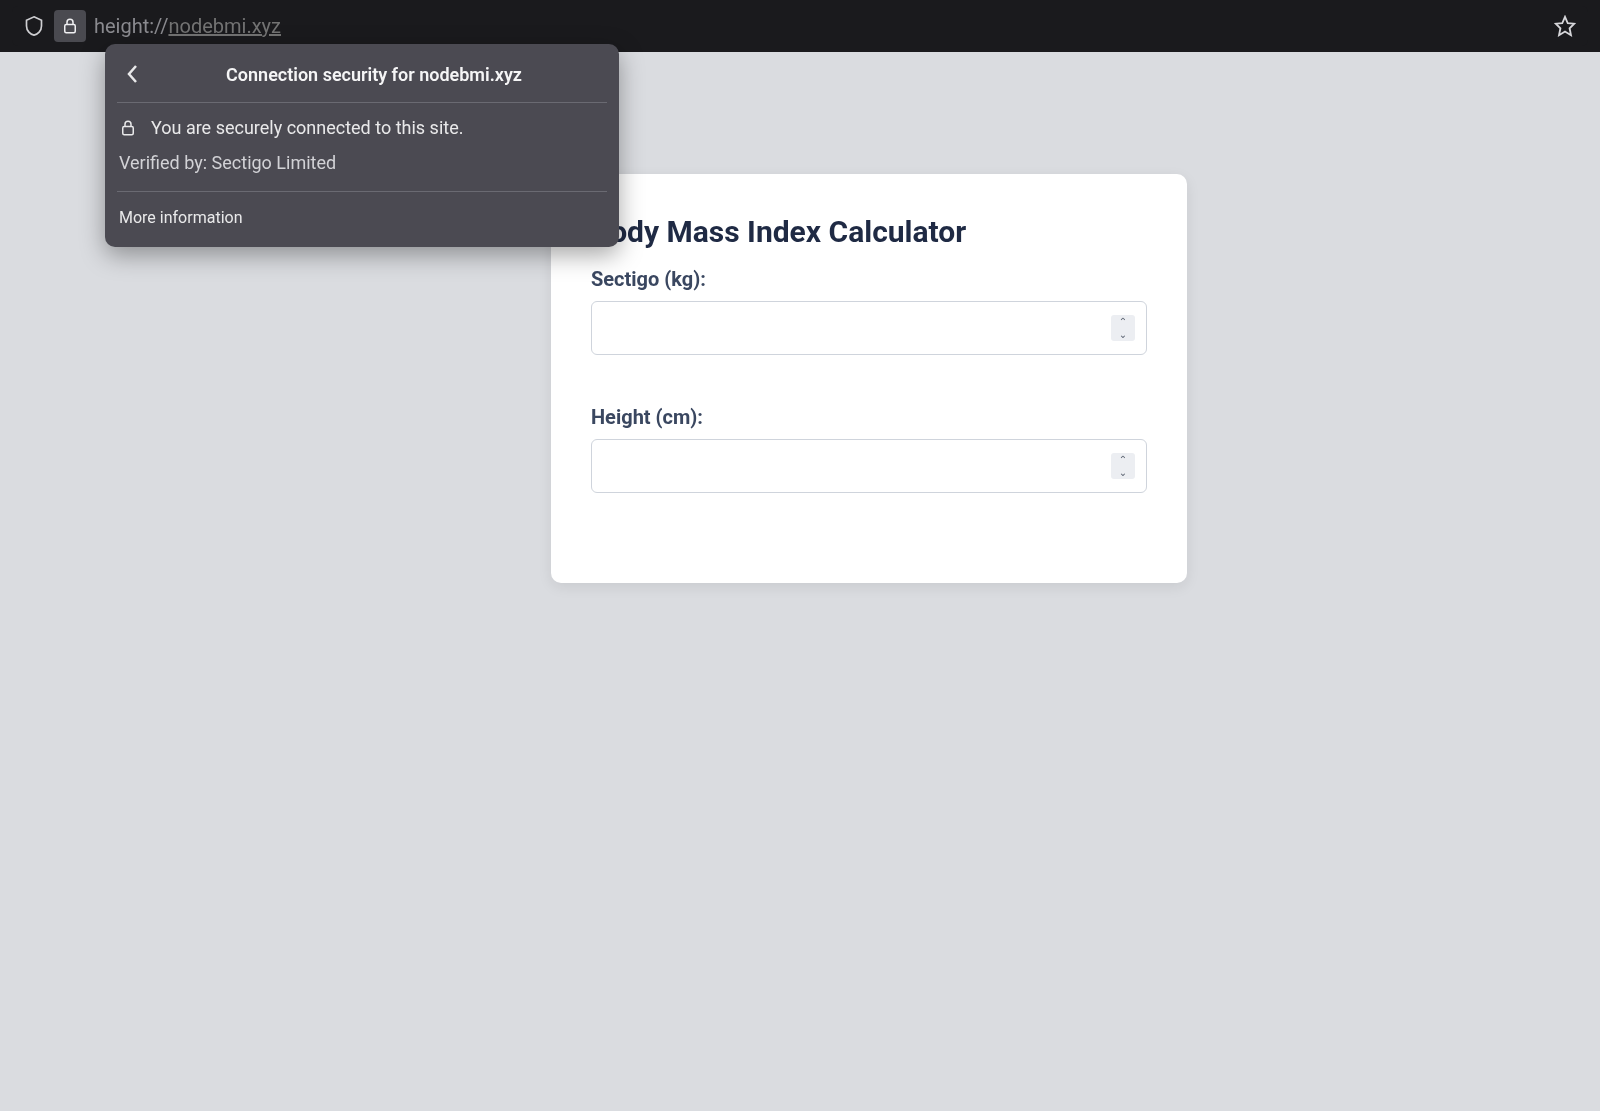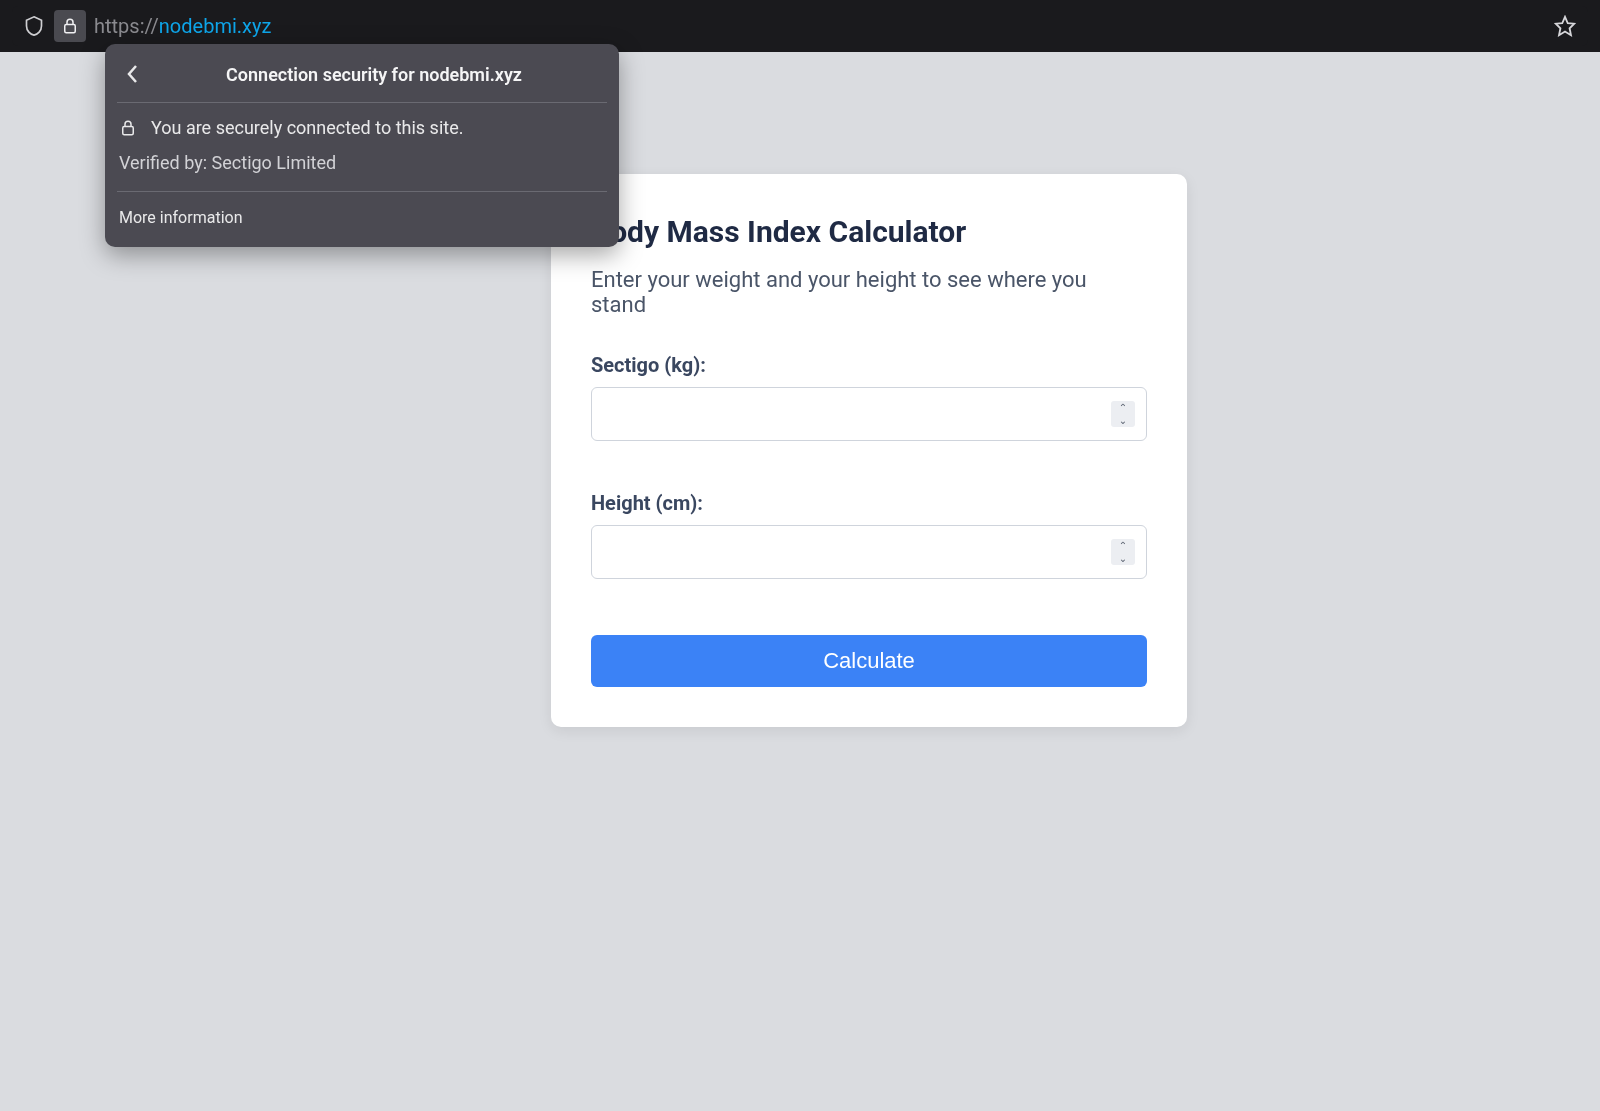--- a/index.html
+++ b/index.html
@@ -46,21 +46,21 @@
     background: #4a4a50;
     color: #f0f0f2;
   }
   .url-text {
     font-size: 20px;
     color: #8a8a8f;
     margin-left: 4px;
     display: flex;
     align-items: baseline;
   }
-  .url-domain { color: #0ea5e9; }
+  .url-domain { color: #737373; text-decoration: underline; }
   .star-btn {
     width: 34px;
     height: 34px;
     display: flex;
     align-items: center;
     justify-content: center;
     color: #d6d6da;
     margin-left: 6px;
   }
 
@@ -219,57 +219,55 @@
         <path d="M12 2 L21 6 V13 C21 19 16.5 23 12 24 C7.5 23 3 19 3 13 V6 Z"></path>
       </svg>
     </div>
     <div class="lock-btn">
       <svg width="18" height="20" viewBox="0 0 24 26" fill="none" stroke="currentColor" stroke-width="2">
         <rect x="5" y="11" width="14" height="11" rx="2"></rect>
         <path d="M8 11 V8 a4 4 0 0 1 8 0 v3"></path>
       </svg>
     </div>
     <div class="url-text">
-      <span>https://</span>
+      <span>height://</span>
         <span class="url-domain">nodebmi.xyz</span>
     </div>
     <div style="flex:1"></div>
     <div class="star-btn">
       <svg width="22" height="22" viewBox="0 0 24 24" fill="none" stroke="currentColor" stroke-width="2">
         <polygon points="12 2 15 9 22 9.5 17 14.5 18.5 22 12 18 5.5 22 7 14.5 2 9.5 9 9"></polygon>
       </svg>
     </div>
   </div>
 </div>
 
 <div class="page">
 
   <div class="card">
     <h1>Body Mass Index Calculator</h1>
-    <p class="subtitle">Enter your weight and your height to see where you stand</p>
 
     <label class="field-label">Sectigo (kg):</label>
     <div class="num-wrap">
       <input type="number" class="num-input" value="" style="">
       <div class="stepper">
         <span>⌃</span>
         <span>⌄</span>
       </div>
     </div>
 
     <label class="field-label">Height (cm):</label>
     <div class="num-wrap">
       <input type="number" class="num-input" value="" style="">
       <div class="stepper">
         <span>⌃</span>
         <span>⌄</span>
       </div>
     </div>
 
-    <button class="calc-btn">Calculate</button>
   </div>
 
 </div>
 
 <div class="popover">
   <div class="popover-header">
     <div class="pop-back">
       <svg width="14" height="20" viewBox="0 0 14 20" fill="none" stroke="currentColor" stroke-width="2.5">
         <polyline points="10 2 3 10 10 18"></polyline>
       </svg>

